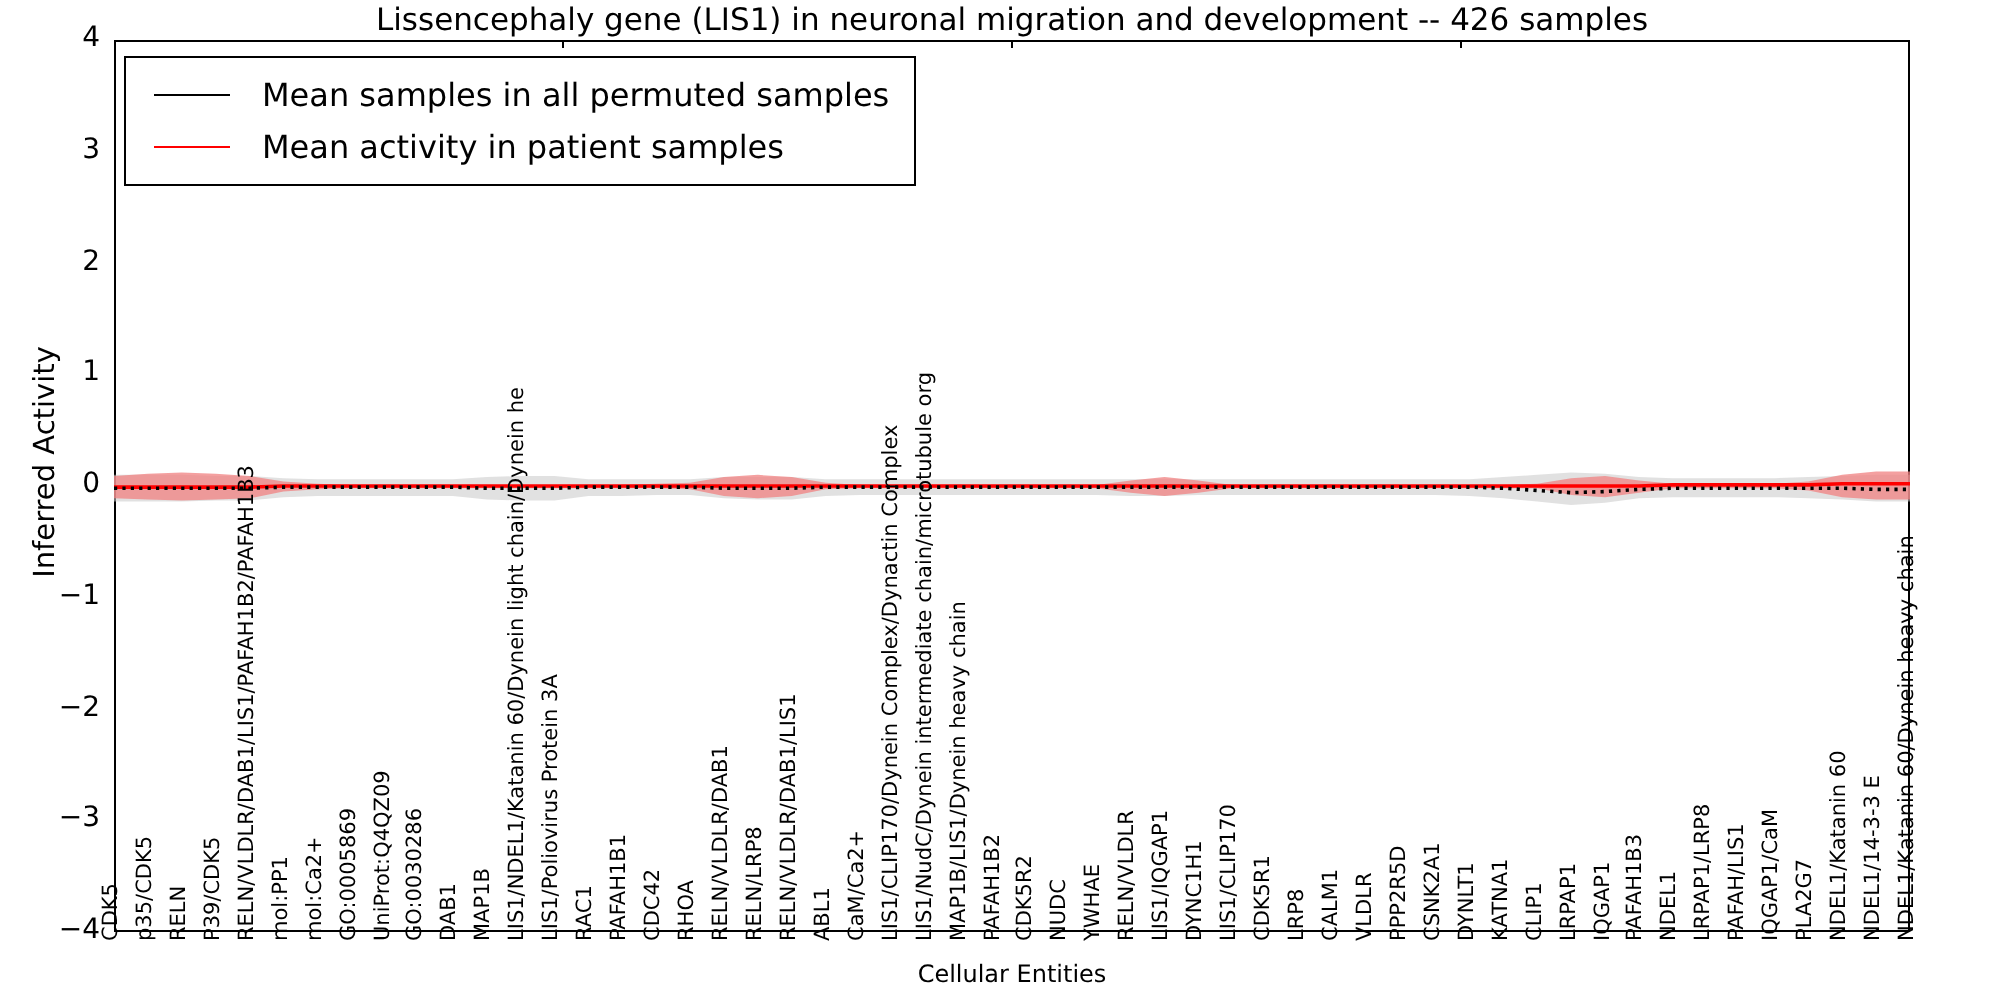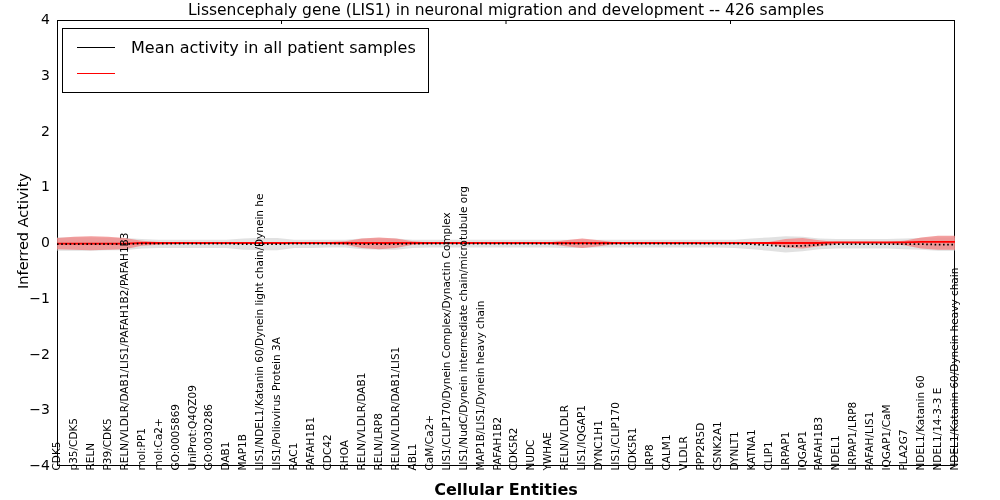--- a/index.html
+++ b/index.html
@@ -73,23 +73,22 @@
     font-size: 14.5px;
     color: #000;
     transform: rotate(-90deg);
   }
   #xlabel {
     position: absolute;
     left: 57px;
     top: 480px;
     width: 898px;
     text-align: center;
-    font-size: 16px;
-    color: #000;
-    font-weight: bold;
+    font-size: 12px;
+    color: #000;
   }
   #xticks {
     position: absolute;
     left: 57px;
     top: 20px;
     width: 898px;
     height: 446px;
   }
   .xtick {
     position: absolute;
@@ -215,20 +214,21 @@
       <div class="xtick" style="left: 851.17px; bottom: -4px;">PLA2G7</div>
       <div class="xtick" style="left: 868.113px; bottom: -4px;">NDEL1/Katanin 60</div>
       <div class="xtick" style="left: 885.057px; bottom: -4px;">NDEL1/14-3-3 E</div>
       <div class="xtick" style="left: 902px; bottom: -4px;">NDEL1/Katanin 60/Dynein heavy chain</div>
     </div>
   <div id="xlabel">Cellular Entities</div>
 
   <div id="legend">
     <div class="legend-row">
       <span class="legend-swatch" style="border-top-color:#000000"></span>
-      <span class="legend-label">Mean activity in all patient samples</span>
+      <span class="legend-label">Mean samples in all permuted samples</span>
     </div>
     <div class="legend-row">
       <span class="legend-swatch" style="border-top-color:#ff0000"></span>
+      <span class="legend-label">Mean activity in patient samples</span>
     </div>
   </div>
 
 </div>
 
 </body></html>

